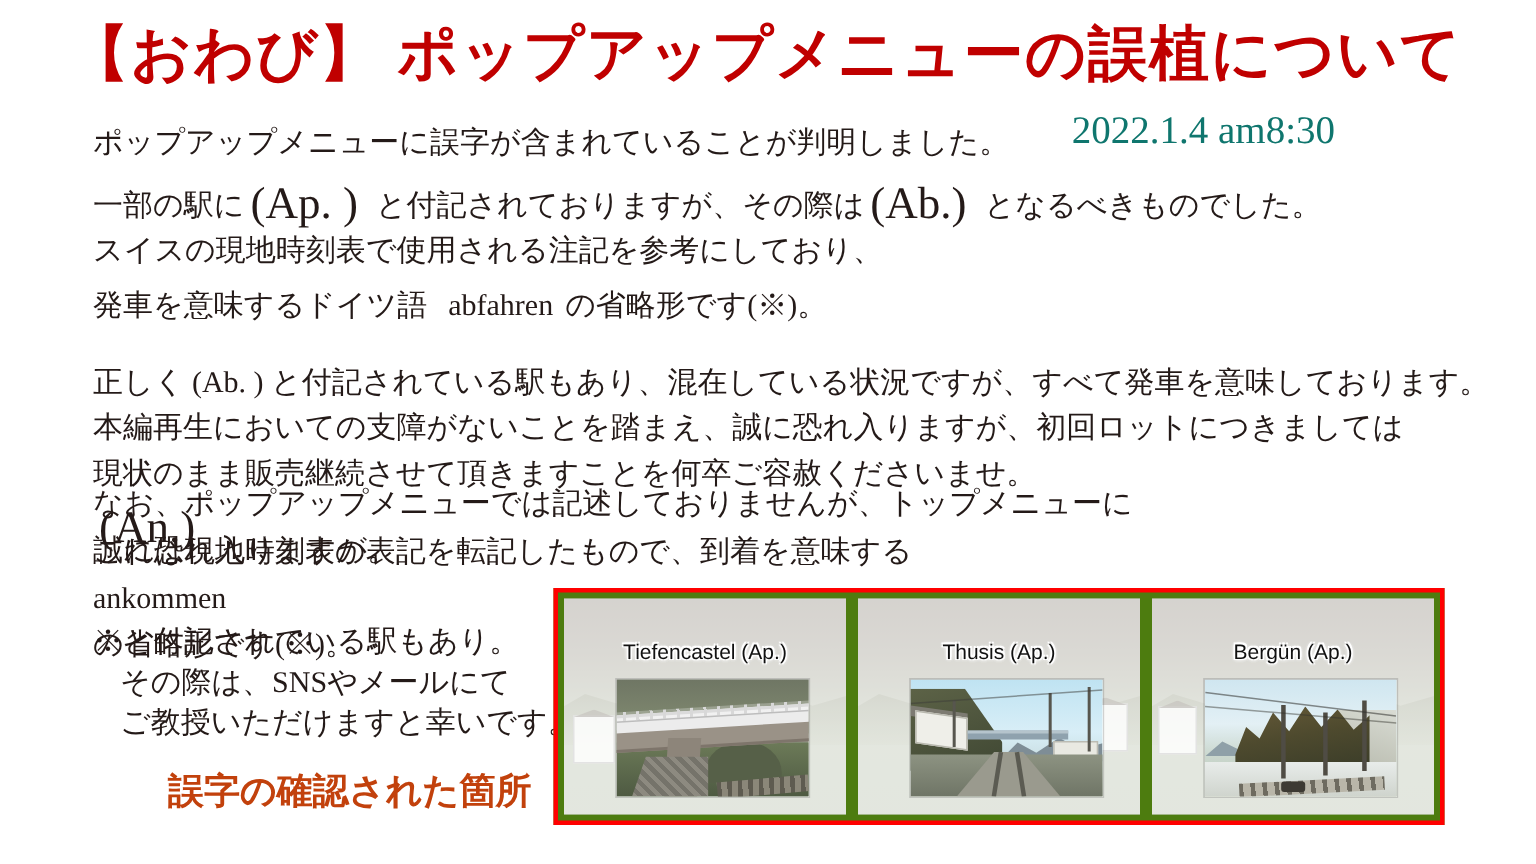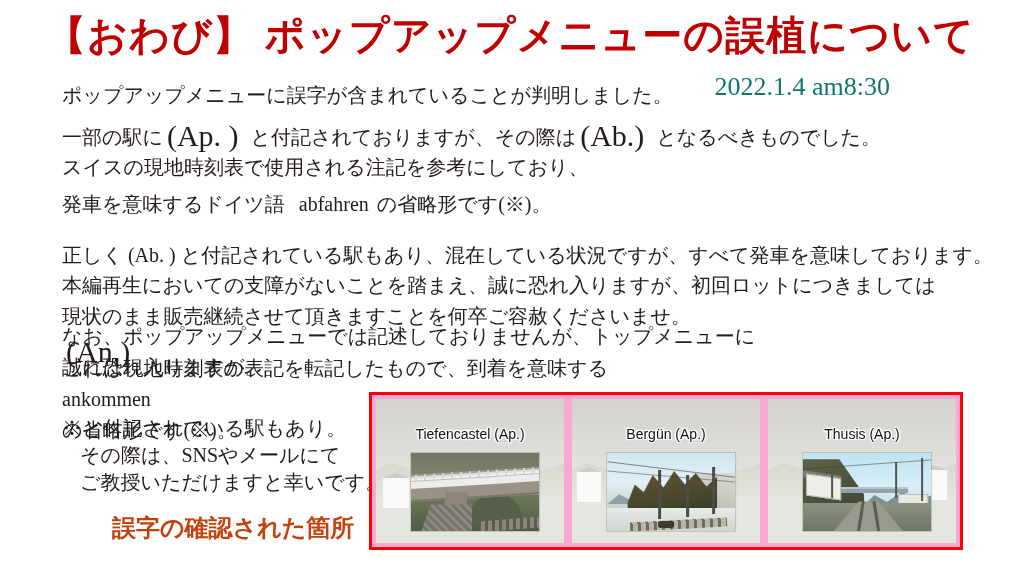--- a/index.html
+++ b/index.html
@@ -89,21 +89,21 @@
     color:#c2410c;
     font-weight:700;
     white-space:nowrap;
   }
 
   
   .frame{
     position:absolute;left:369px;top:392px;
     width:594px;height:158px;
     border:3px solid #ff0000;
-    background:#f9a8d4;
+    background:#4d7c0f;
     padding:4px;
     box-sizing:border-box;
   }
   .frame-inner{
     position:relative;
     width:100%;height:100%;
     display:flex;
     gap:8px;
     align-items:stretch;
     box-sizing:border-box;
@@ -305,42 +305,20 @@
           <div class="t1-rail"></div>
           <div class="t1-pier"></div>
           <div class="t1-stone"></div>
           <div class="t1-trk"></div>
         </div>
       </div>
 
       <div class="panel">
         <div class="bg-sky"></div>
         <div class="bg-hill"></div>
-        <div class="bg-house" style="left:4px;top:72px;width:24px;height:30px;"></div>
-        <div class="bg-wash"></div>
-        <div class="panel-label">Bergün (Ap.)</div>
-        <div class="thumb">
-          <div class="t3-sky"></div>
-          <div class="t3-far"></div>
-          <div class="t3-slope"></div>
-          <div class="t3-forest"></div>
-          <div class="t3-snow"></div>
-          <div class="t3-track"></div>
-          <div class="t3-pole-a"></div>
-          <div class="t3-pole-b"></div>
-          <div class="t3-pole-c"></div>
-          <div class="t3-wire-a"></div>
-          <div class="t3-wire-b"></div>
-          <div class="t3-car"></div>
-        </div>
-      </div>
-
-      <div class="panel">
-        <div class="bg-sky"></div>
-        <div class="bg-hill"></div>
         <div class="bg-house" style="right:8px;top:70px;width:28px;height:30px;"></div>
         <div class="bg-wash"></div>
 
         <div class="panel-label">Thusis (Ap.)</div>
         <div class="thumb">
           <div class="t2-sky"></div>
           <div class="t2-mtn"></div>
           <div class="t2-left-hill"></div>
           <div class="t2-roof"></div>
           <div class="t2-house"></div>
@@ -350,16 +328,38 @@
           <div class="t2-ballast"></div>
           <div class="t2-rail-a"></div>
           <div class="t2-rail-b"></div>
           <div class="t2-pole-a"></div>
           <div class="t2-pole-b"></div>
           <div class="t2-pole-c"></div>
           <div class="t2-wire"></div>
         </div>
       </div>
 
+      <div class="panel">
+        <div class="bg-sky"></div>
+        <div class="bg-hill"></div>
+        <div class="bg-house" style="left:4px;top:72px;width:24px;height:30px;"></div>
+        <div class="bg-wash"></div>
+        <div class="panel-label">Bergün (Ap.)</div>
+        <div class="thumb">
+          <div class="t3-sky"></div>
+          <div class="t3-far"></div>
+          <div class="t3-slope"></div>
+          <div class="t3-forest"></div>
+          <div class="t3-snow"></div>
+          <div class="t3-track"></div>
+          <div class="t3-pole-a"></div>
+          <div class="t3-pole-b"></div>
+          <div class="t3-pole-c"></div>
+          <div class="t3-wire-a"></div>
+          <div class="t3-wire-b"></div>
+          <div class="t3-car"></div>
+        </div>
+      </div>
+
     </div>
   </div>
 
 </div>
 
 </body></html>

